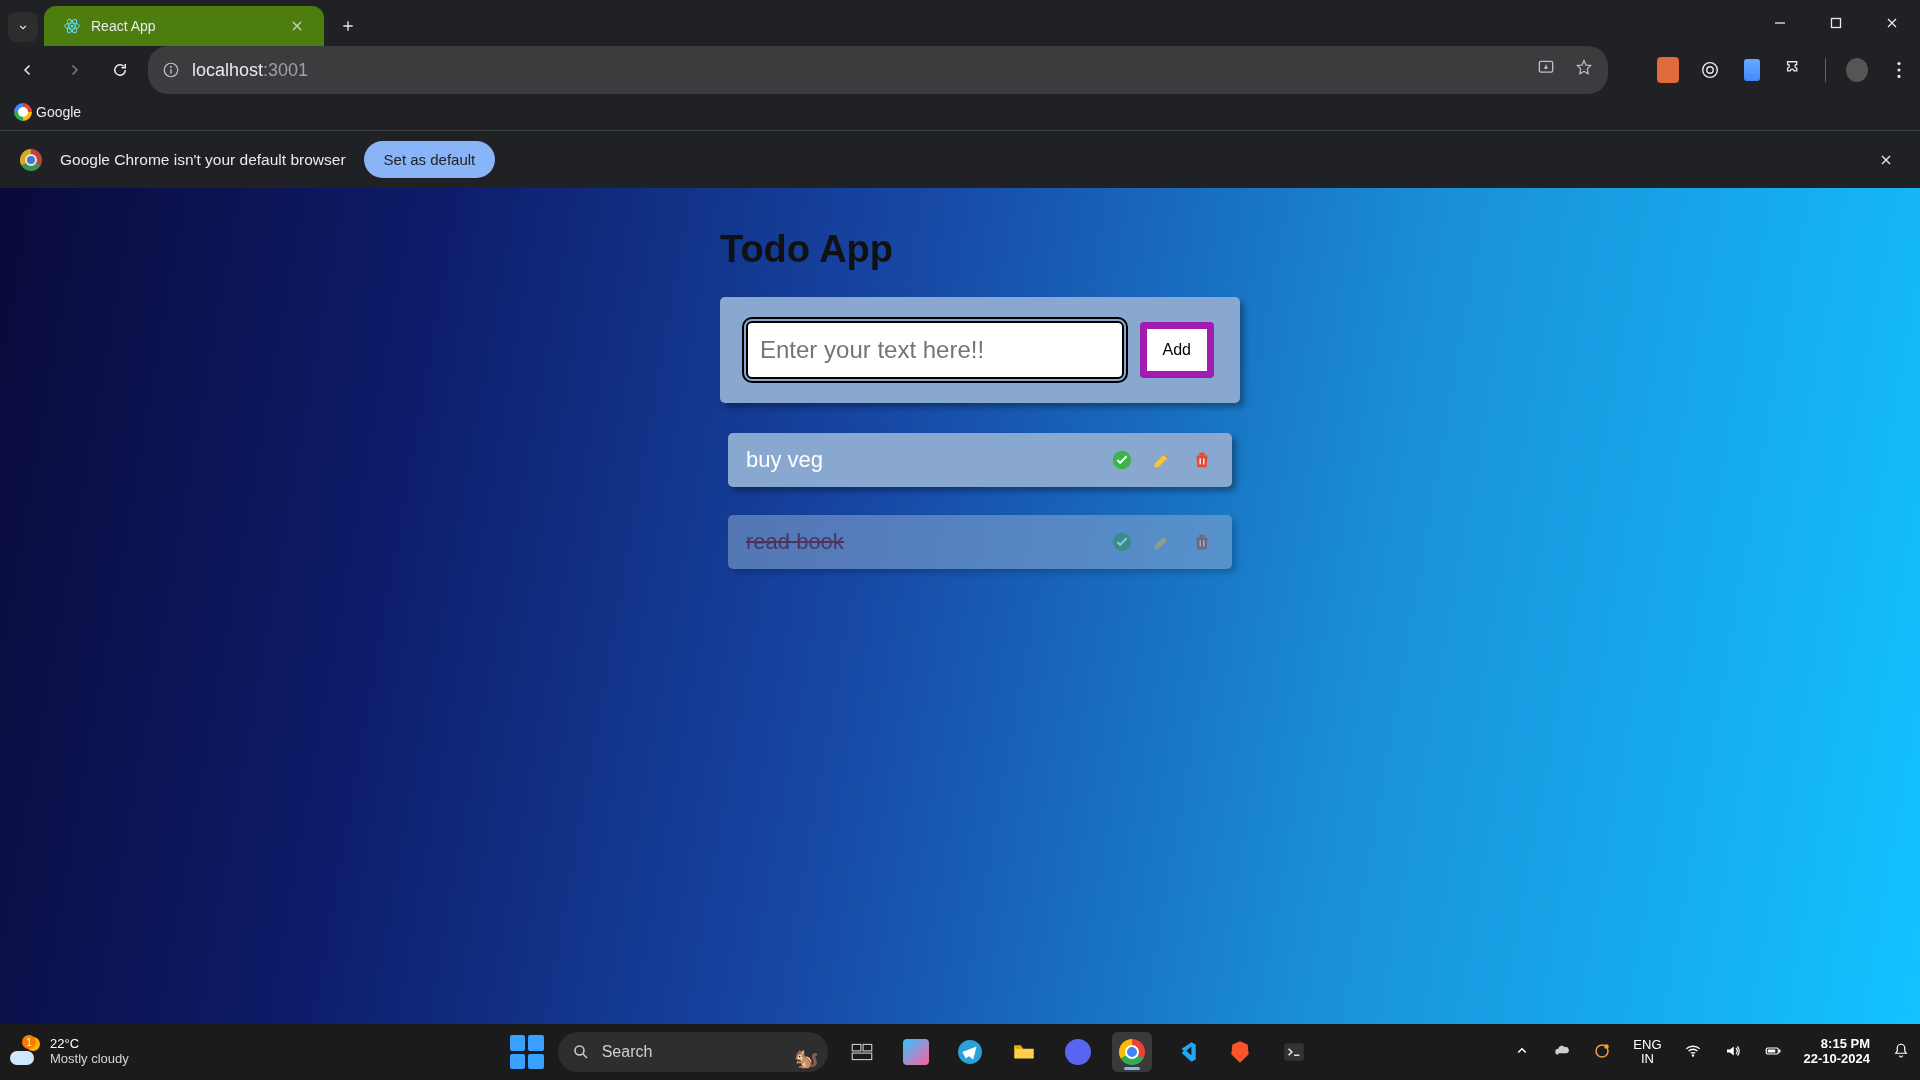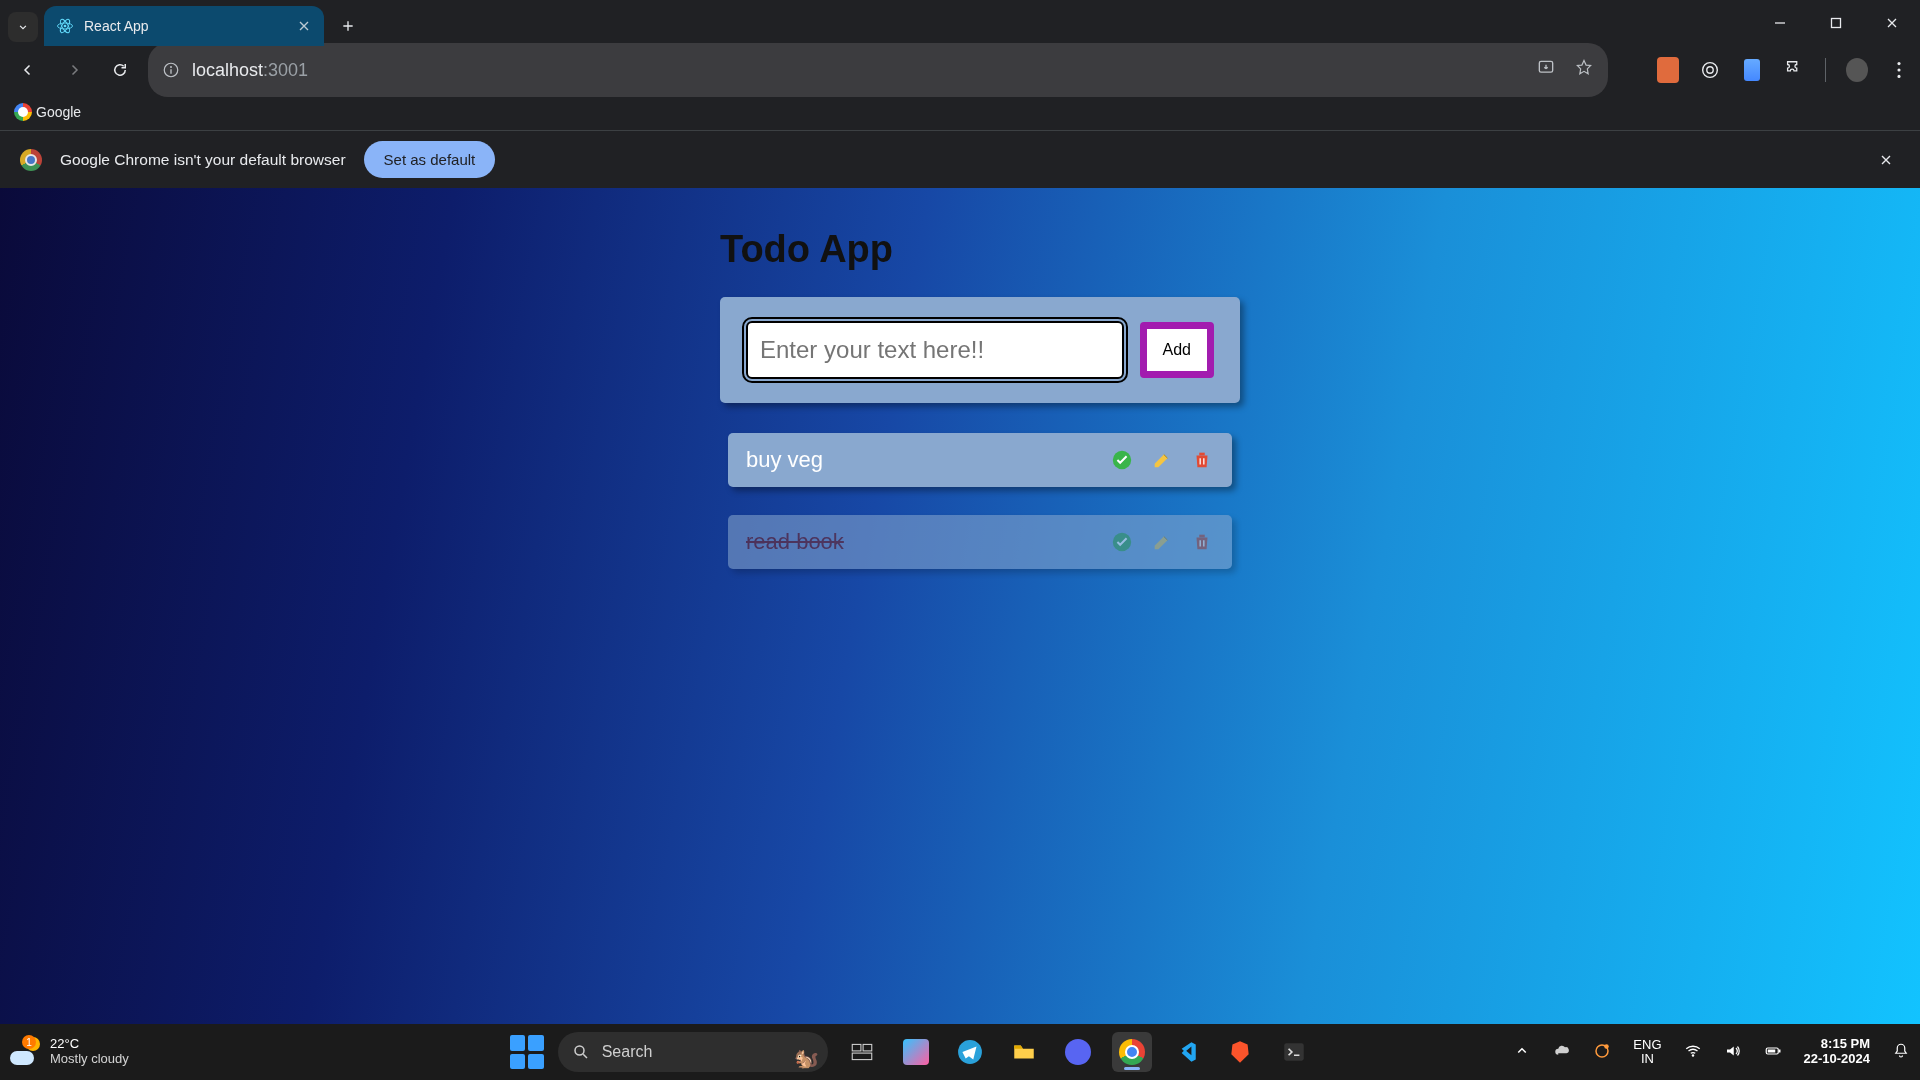--- a/index.html
+++ b/index.html
@@ -7,38 +7,38 @@
   body { background: #000; }
 
   
   .chrome-top { background: #202124; color: #e8eaed; }
   .tabstrip { height: 46px; display: flex; align-items: flex-end; padding-left: 8px; }
   .tabstrip-dropdown {
     width: 30px; height: 30px; border-radius: 8px; background: #2d2d2d;
     display:flex; align-items:center; justify-content:center; margin-bottom:4px; margin-right:6px;
   }
   .tab {
-    height: 40px; width: 280px; background: #0c4a6e; border-top-left-radius: 12px; border-top-right-radius: 12px;
-    display: flex; align-items: center; padding: 0 12px; gap: 10px; font-size: 14px; color: #e8eaed;
+    height: 40px; width: 280px; background: #4d7c0f; border-top-left-radius: 12px; border-top-right-radius: 12px;
+    display: flex; align-items: center; padding: 0 19px; gap: 10px; font-size: 14px; color: #e8eaed;
     position: relative;
   }
   .tab .favicon { width: 18px; height: 18px; }
   .tab .favicon svg { width:18px; height:18px; }
   .tab .title { flex:1; white-space: nowrap; overflow:hidden; text-overflow: ellipsis; }
   .tab .close { width: 16px; height:16px; display:flex; align-items:center; justify-content:center; opacity:.8; }
   .newtab { width: 32px; height: 32px; display:flex; align-items:center; justify-content:center; margin-left:8px; margin-bottom:4px; }
   .window-controls { margin-left:auto; display:flex; height:46px; }
   .window-controls div { width: 56px; display:flex; align-items:center; justify-content:center; }
   .window-controls svg { width:14px; height:14px; }
 
   .toolbar { height: 48px; display:flex; align-items:center; padding: 0 10px; gap: 10px; }
   .nav-btn { width: 36px; height:36px; display:flex; align-items:center; justify-content:center; border-radius:50%; }
   .nav-btn svg { width:18px; height:18px; }
   .addressbar {
-    flex: 0 0 1460px; height: 54px; background: #3c3c3f; border-radius: 20px;
+    flex: 0 0 1460px; height: 48px; background: #3c3c3f; border-radius: 20px;
     display:flex; align-items:center; padding: 0 14px; gap: 12px; color: #bdc1c6; font-size: 18px;
   }
   .addressbar .site-info { display:flex; align-items:center; }
   .addressbar .url .host { color:#e8eaed; }
   .addressbar .url .port { color:#9aa0a6; }
   .addressbar .right { margin-left:auto; display:flex; align-items:center; gap:18px; }
   .toolbar-right { margin-left:auto; display:flex; align-items:center; gap:20px; }
   .ext-icon { width:22px; height:22px; display:flex; align-items:center; justify-content:center; }
   .sep { width:1px; height:24px; background:#5f6368; }
 

